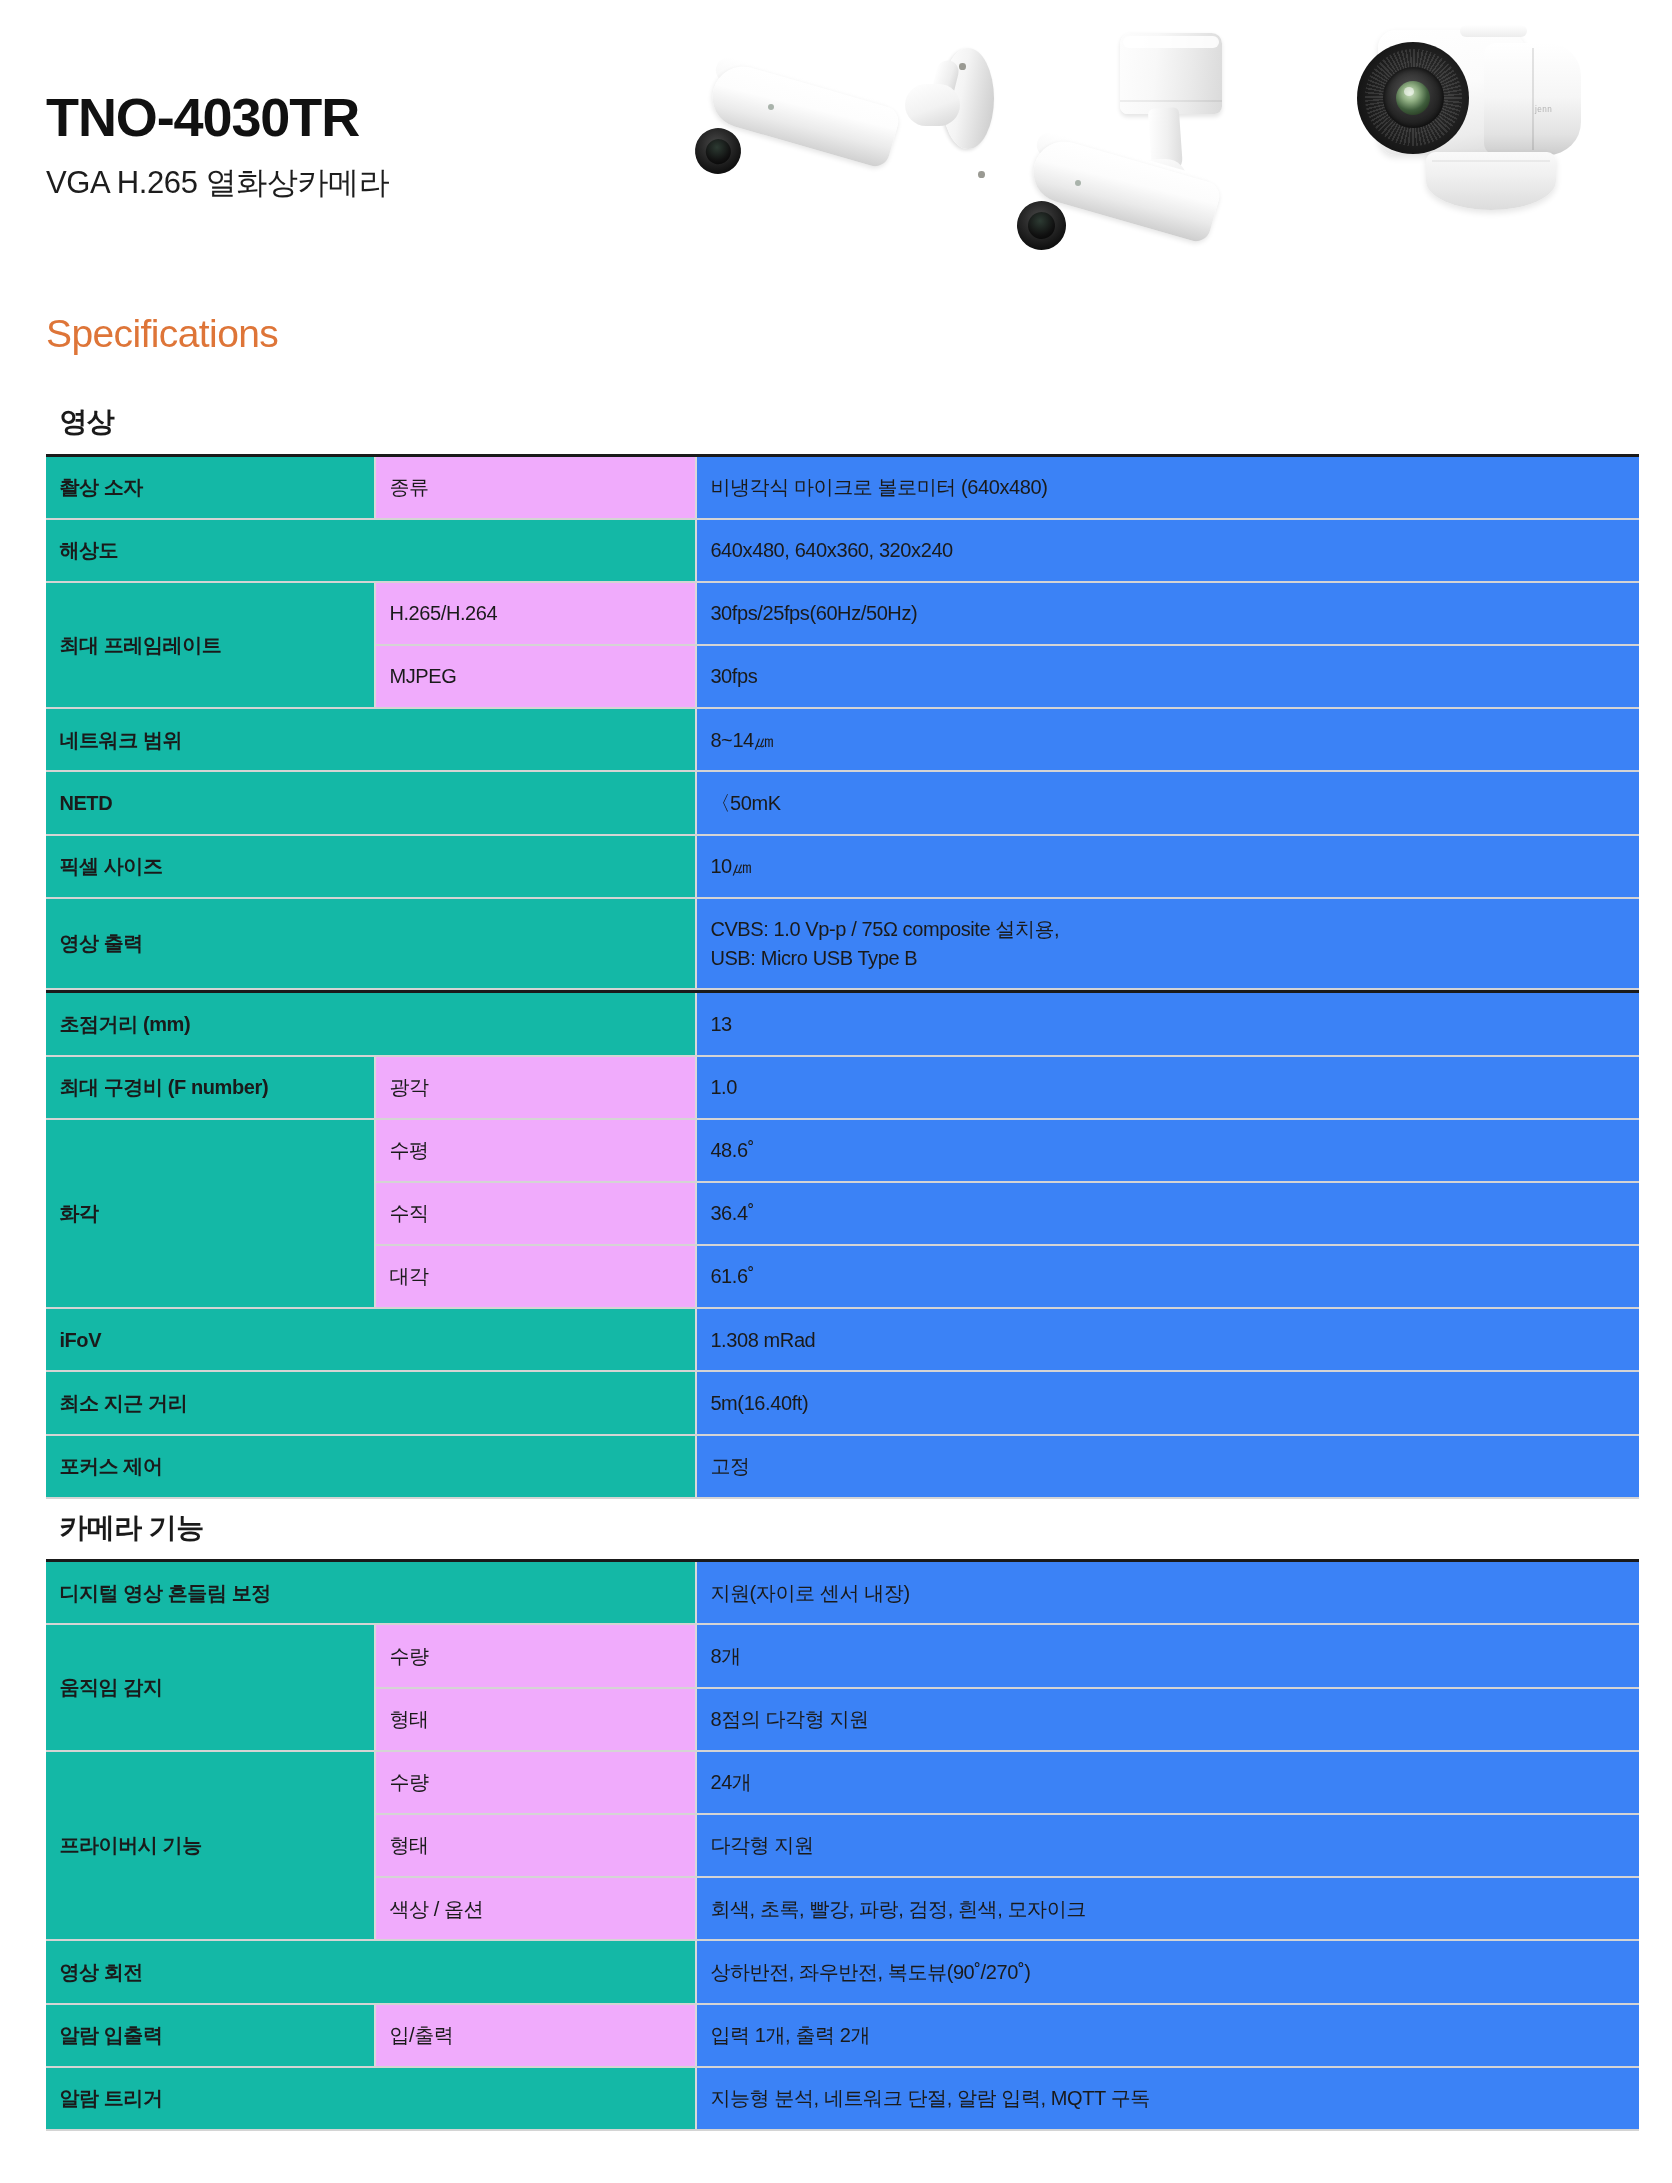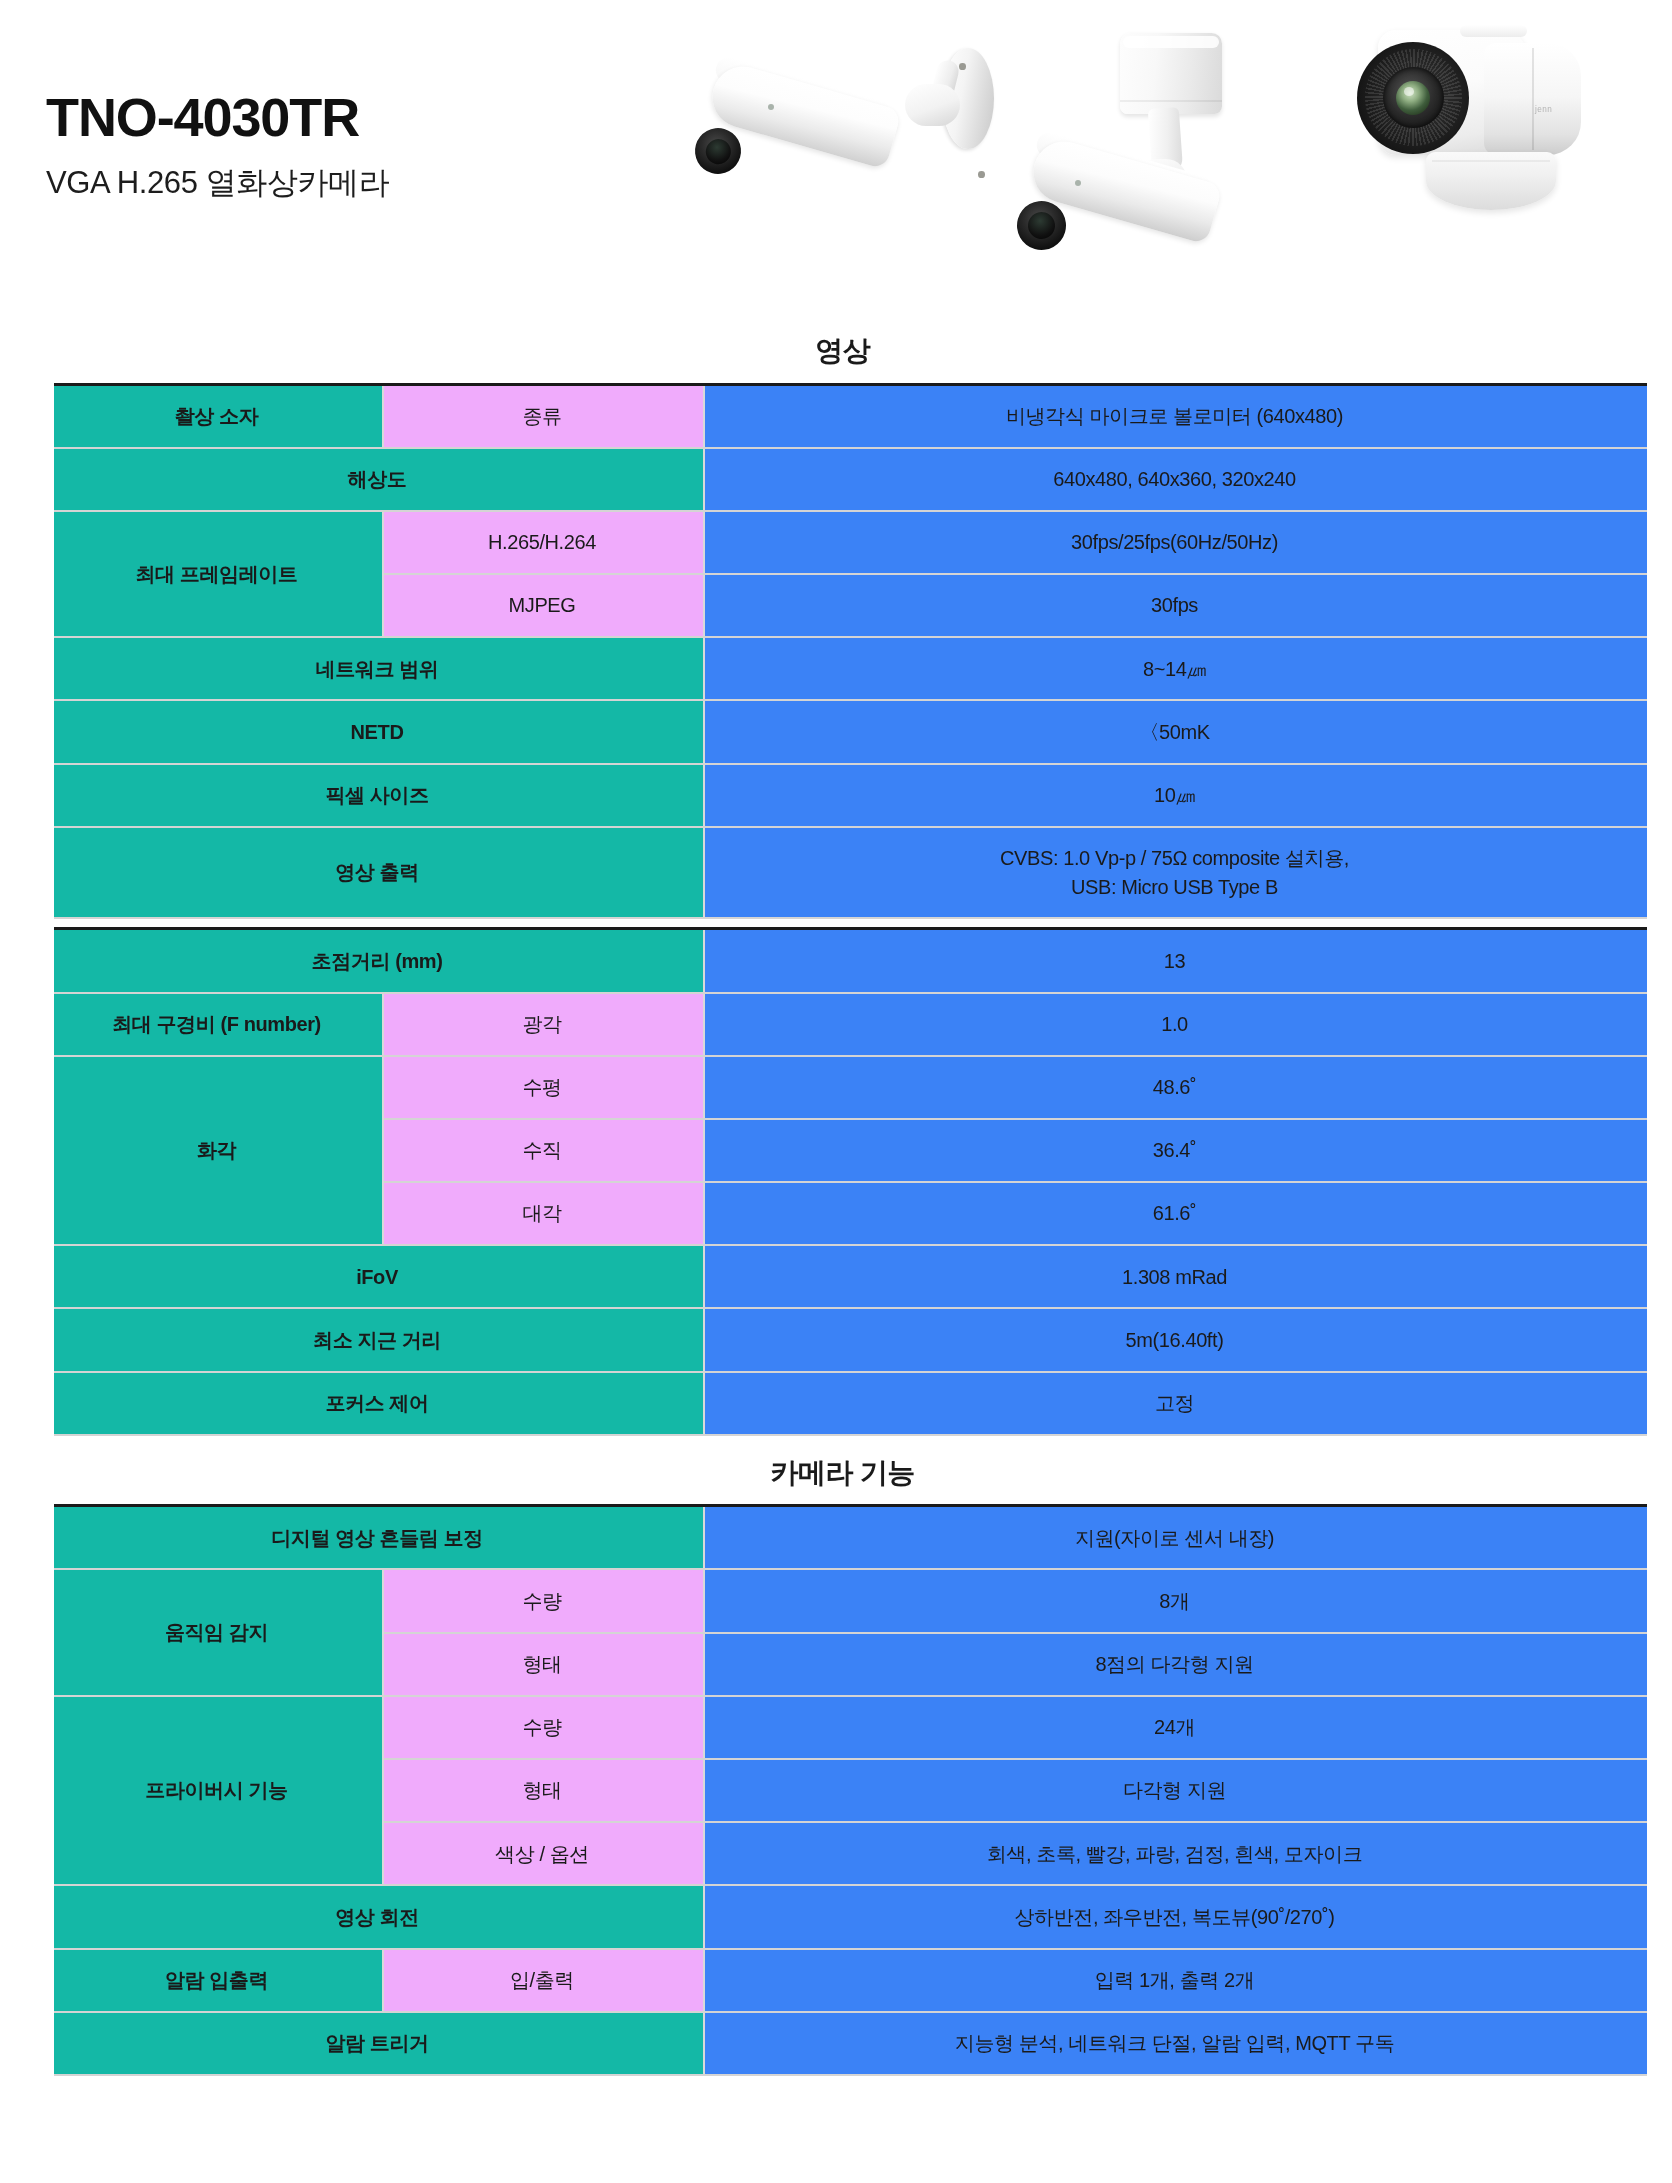--- a/index.html
+++ b/index.html
@@ -252,21 +252,21 @@
   
   .spec-wrap { padding: 0 46px; }
   .spec-heading {
     font-size: 39px;
     font-weight: 400;
     letter-spacing: -0.6px;
     margin: 0 0 40px 0;
     line-height: 1;
   }
 
-  .group { margin: 8px; text-align: center; }
+  .group { margin: 0; }
   .group-title {
     font-size: 28px;
     font-weight: 700;
     letter-spacing: -0.6px;
     margin: 0;
     padding: 13.4px 0 15px 13.4px;
     line-height: 1.15;
   }
 
   table.spec {
@@ -351,20 +351,21 @@
         <div class="sidecase"></div>
         <div class="seam"></div>
         <div class="base"></div>
         <div class="logo">jenn</div>
       </div>
 
     </div>
   </div>
 
   <div class="spec-wrap">
+    <h2 class="spec-heading" style="color: rgb(222, 117, 56);">Specifications</h2>
 
     <div id="groups-root">
         <div class="group">
           <div class="group-title">영상</div>
           <table class="spec">
             <colgroup>
               <col class="c1">
               <col class="c2">
               <col class="c3">
             </colgroup>

